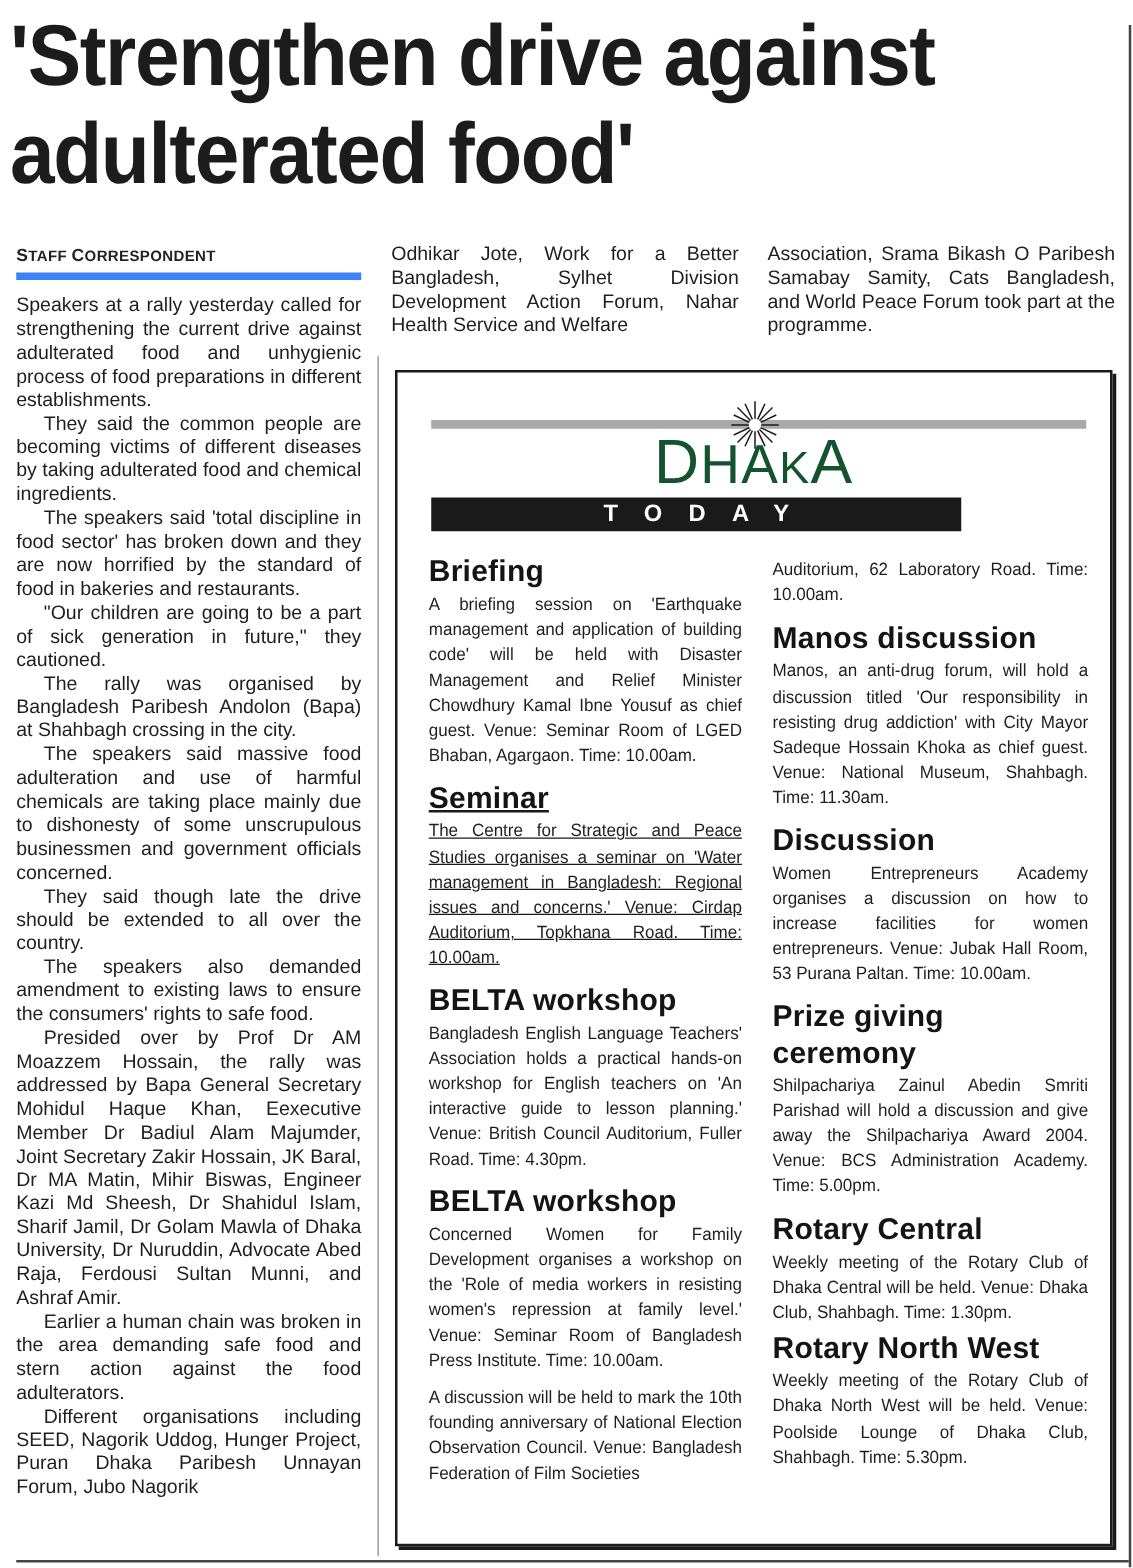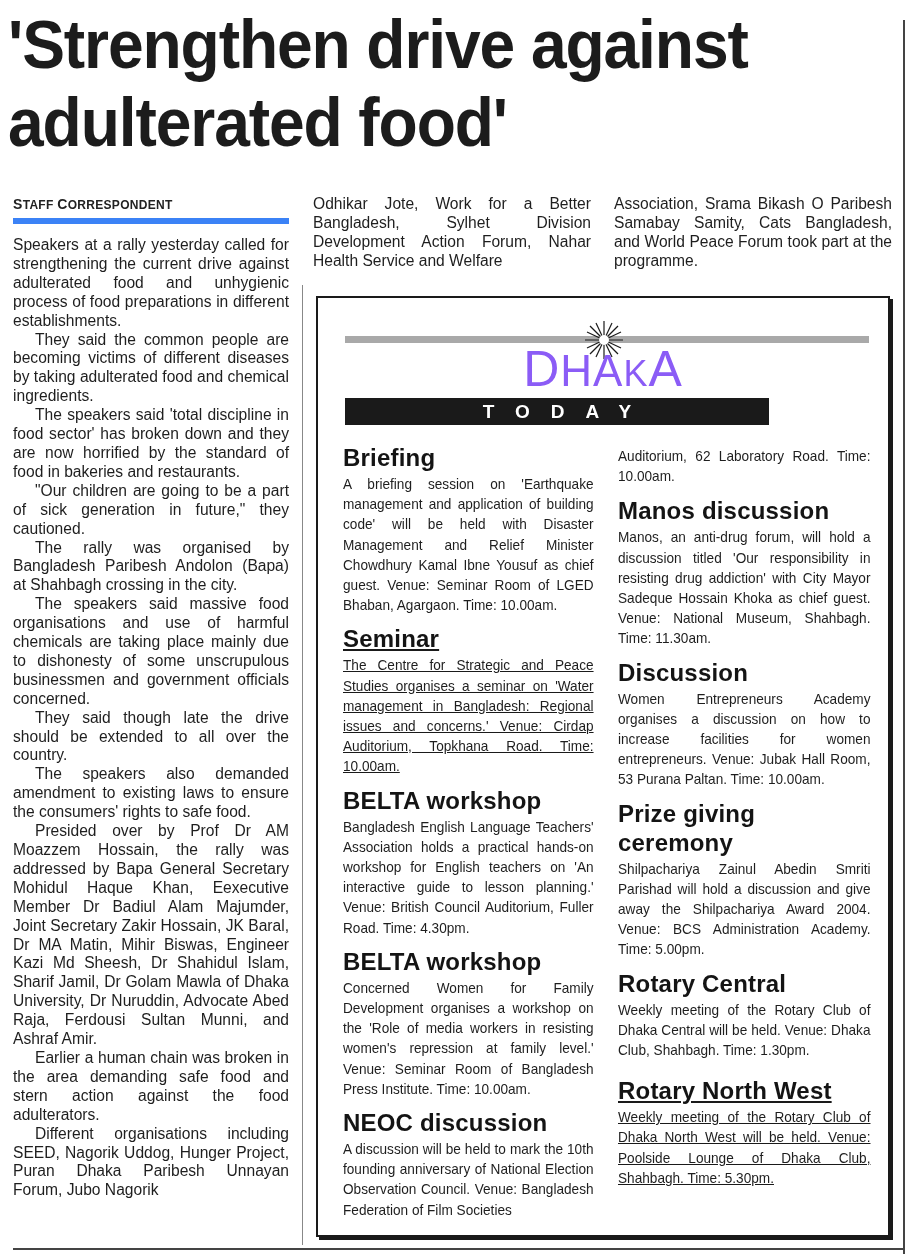--- a/index.html
+++ b/index.html
@@ -38,21 +38,21 @@
 
   .dt-box {
     position: absolute; left: 316px; top: 296px; width: 570px; height: 937px;
     border: 2px solid #1a1a1a; box-shadow: 3px 3px 0 #1a1a1a; background: #fff;
   }
   .dt-grey-bar { position: absolute; left: 27px; top: 38px; width: 524px; height: 7px; background: #a9a9a9; }
   .dt-star { position: absolute; left: 266px; top: 22px; width: 40px; height: 40px; }
   .dt-title {
     position: absolute; left: 0; top: 48px; width: 570px; text-align: center;
     font-family: "Liberation Sans", sans-serif; font-size: 44px; line-height: 46px;
-    letter-spacing: 1px; color: #8b5cf6; font-weight: normal;
+    letter-spacing: 1px; color: #14532d; font-weight: normal;
   }
   .dt-title .big { font-size: 50px; }
   .dt-title .small { font-size: 36px; }
   .dt-bar {
     position: absolute; left: 27px; top: 100px; width: 424px; height: 27px; background: #1a1a1a;
     color: #fff; text-align: center; font-weight: bold; font-size: 19px; line-height: 27px;
     letter-spacing: 21px; text-indent: 21px;
   }
 
   .ev-col { position: absolute; top: 0; width: 250px; }
@@ -76,21 +76,21 @@
 <div class="byline">
   <span>S</span><span class="sc">TAFF </span><span>C</span><span class="sc">ORRESPONDENT</span>
 </div>
 
 <div class="col-text col1">
   <p>Speakers at a rally yesterday called for strengthening the current drive against adulterated food and unhygienic process of food preparations in different establishments.</p>
   <p class="ind">They said the common people are becoming victims of different diseases by taking adulterated food and chemical ingredients.</p>
   <p class="ind">The speakers said 'total discipline in food sector' has broken down and they are now horrified by the standard of food in bakeries and restaurants.</p>
   <p class="ind">"Our children are going to be a part of sick generation in future," they cautioned.</p>
   <p class="ind">The rally was organised by Bangladesh Paribesh Andolon (Bapa) at Shahbagh crossing in the city.</p>
-  <p class="ind">The speakers said massive food organisations and use of harmful chemicals are taking place mainly due to dishonesty of some unscrupulous businessmen and government officials concerned.</p>
+  <p class="ind">The speakers said massive food adulteration and use of harmful chemicals are taking place mainly due to dishonesty of some unscrupulous businessmen and government officials concerned.</p>
   <p class="ind">They said though late the drive should be extended to all over the country.</p>
   <p class="ind">The speakers also demanded amendment to existing laws to ensure the consumers' rights to safe food.</p>
   <p class="ind">Presided over by Prof Dr AM Moazzem Hossain, the rally was addressed by Bapa General Secretary Mohidul Haque Khan, Eexecutive Member Dr Badiul Alam Majumder, Joint Secretary Zakir Hossain, JK Baral, Dr MA Matin, Mihir Biswas, Engineer Kazi Md Sheesh, Dr Shahidul Islam, Sharif Jamil, Dr Golam Mawla of Dhaka University, Dr Nuruddin, Advocate Abed Raja, Ferdousi Sultan Munni, and Ashraf Amir.</p>
   <p class="ind">Earlier a human chain was broken in the area demanding safe food and stern action against the food adulterators.</p>
   <p class="ind">Different organisations including SEED, Nagorik Uddog, Hunger Project, Puran Dhaka Paribesh Unnayan Forum, Jubo Nagorik</p>
 </div>
 
 <div class="col-divider"></div>
 
 <div class="col-text col2">
@@ -129,21 +129,20 @@
     </div>
     <div style="margin-top:9px;">
       <h3 class="ev-h">BELTA workshop</h3>
       <p class="ev-b">Bangladesh English Language Teachers' Association holds a practical hands-on workshop for English teachers on 'An interactive guide to lesson planning.' Venue: British Council Auditorium, Fuller Road. Time: 4.30pm.</p>
     </div>
     <div style="margin-top:9px;">
       <h3 class="ev-h">BELTA workshop</h3>
       <p class="ev-b">Concerned Women for Family Development organises a workshop on the 'Role of media workers in resisting women's repression at family level.' Venue: Seminar Room of Bangladesh Press Institute. Time: 10.00am.</p>
     </div>
     <div style="margin-top:9px;">
-      <h3 class="ev-h">NEOC discussion</h3>
       <p class="ev-b">A discussion will be held to mark the 10th founding anniversary of National Election Observation Council. Venue: Bangladesh Federation of Film Societies</p>
     </div>
   </div>
 
   <div class="ev-col right" style="top:148px;">
     <p class="ev-b" style="margin-top:0;">Auditorium, 62 Laboratory Road. Time: 10.00am.</p>
     <div style="margin-top:10px;">
       <h3 class="ev-h">Manos discussion</h3>
       <p class="ev-b">Manos, an anti-drug forum, will hold a discussion titled 'Our responsibility in resisting drug addiction' with City Mayor Sadeque Hossain Khoka as chief guest. Venue: National Museum, Shahbagh. Time: 11.30am.</p>
     </div>
@@ -152,20 +151,20 @@
       <p class="ev-b">Women Entrepreneurs Academy organises a discussion on how to increase facilities for women entrepreneurs. Venue: Jubak Hall Room, 53 Purana Paltan. Time: 10.00am.</p>
     </div>
     <div style="margin-top:9px;">
       <h3 class="ev-h" style="width:170px;">Prize giving ceremony</h3>
       <p class="ev-b">Shilpachariya Zainul Abedin Smriti Parishad will hold a discussion and give away the Shilpachariya Award 2004. Venue: BCS Administration Academy. Time: 5.00pm.</p>
     </div>
     <div style="margin-top:9px;">
       <h3 class="ev-h">Rotary Central</h3>
       <p class="ev-b">Weekly meeting of the Rotary Club of Dhaka Central will be held. Venue: Dhaka Club, Shahbagh. Time: 1.30pm.</p>
     </div>
-    <div style="margin-top:16px;text-decoration:underline;">
+    <div style="margin-top:4px;">
       <h3 class="ev-h">Rotary North West</h3>
       <p class="ev-b">Weekly meeting of the Rotary Club of Dhaka North West will be held. Venue: Poolside Lounge of Dhaka Club, Shahbagh. Time: 5.30pm.</p>
     </div>
   </div>
 </div>
 
 <div class="bottom-rule"></div>
 
 </body></html>

